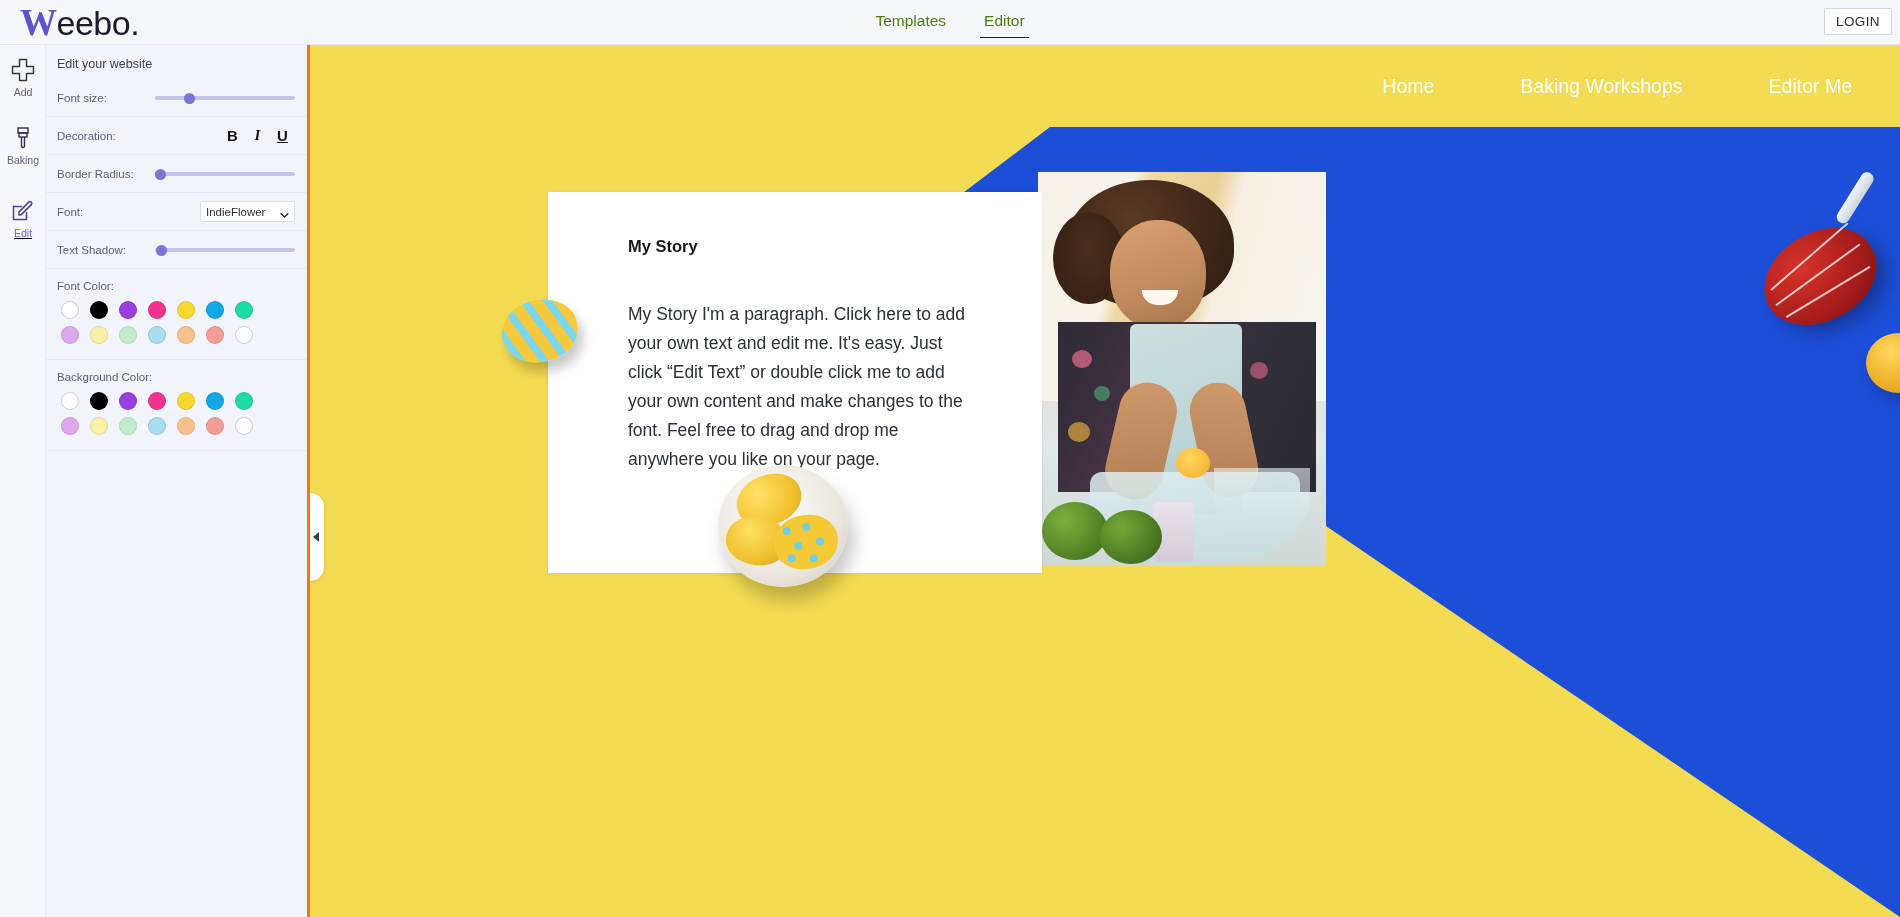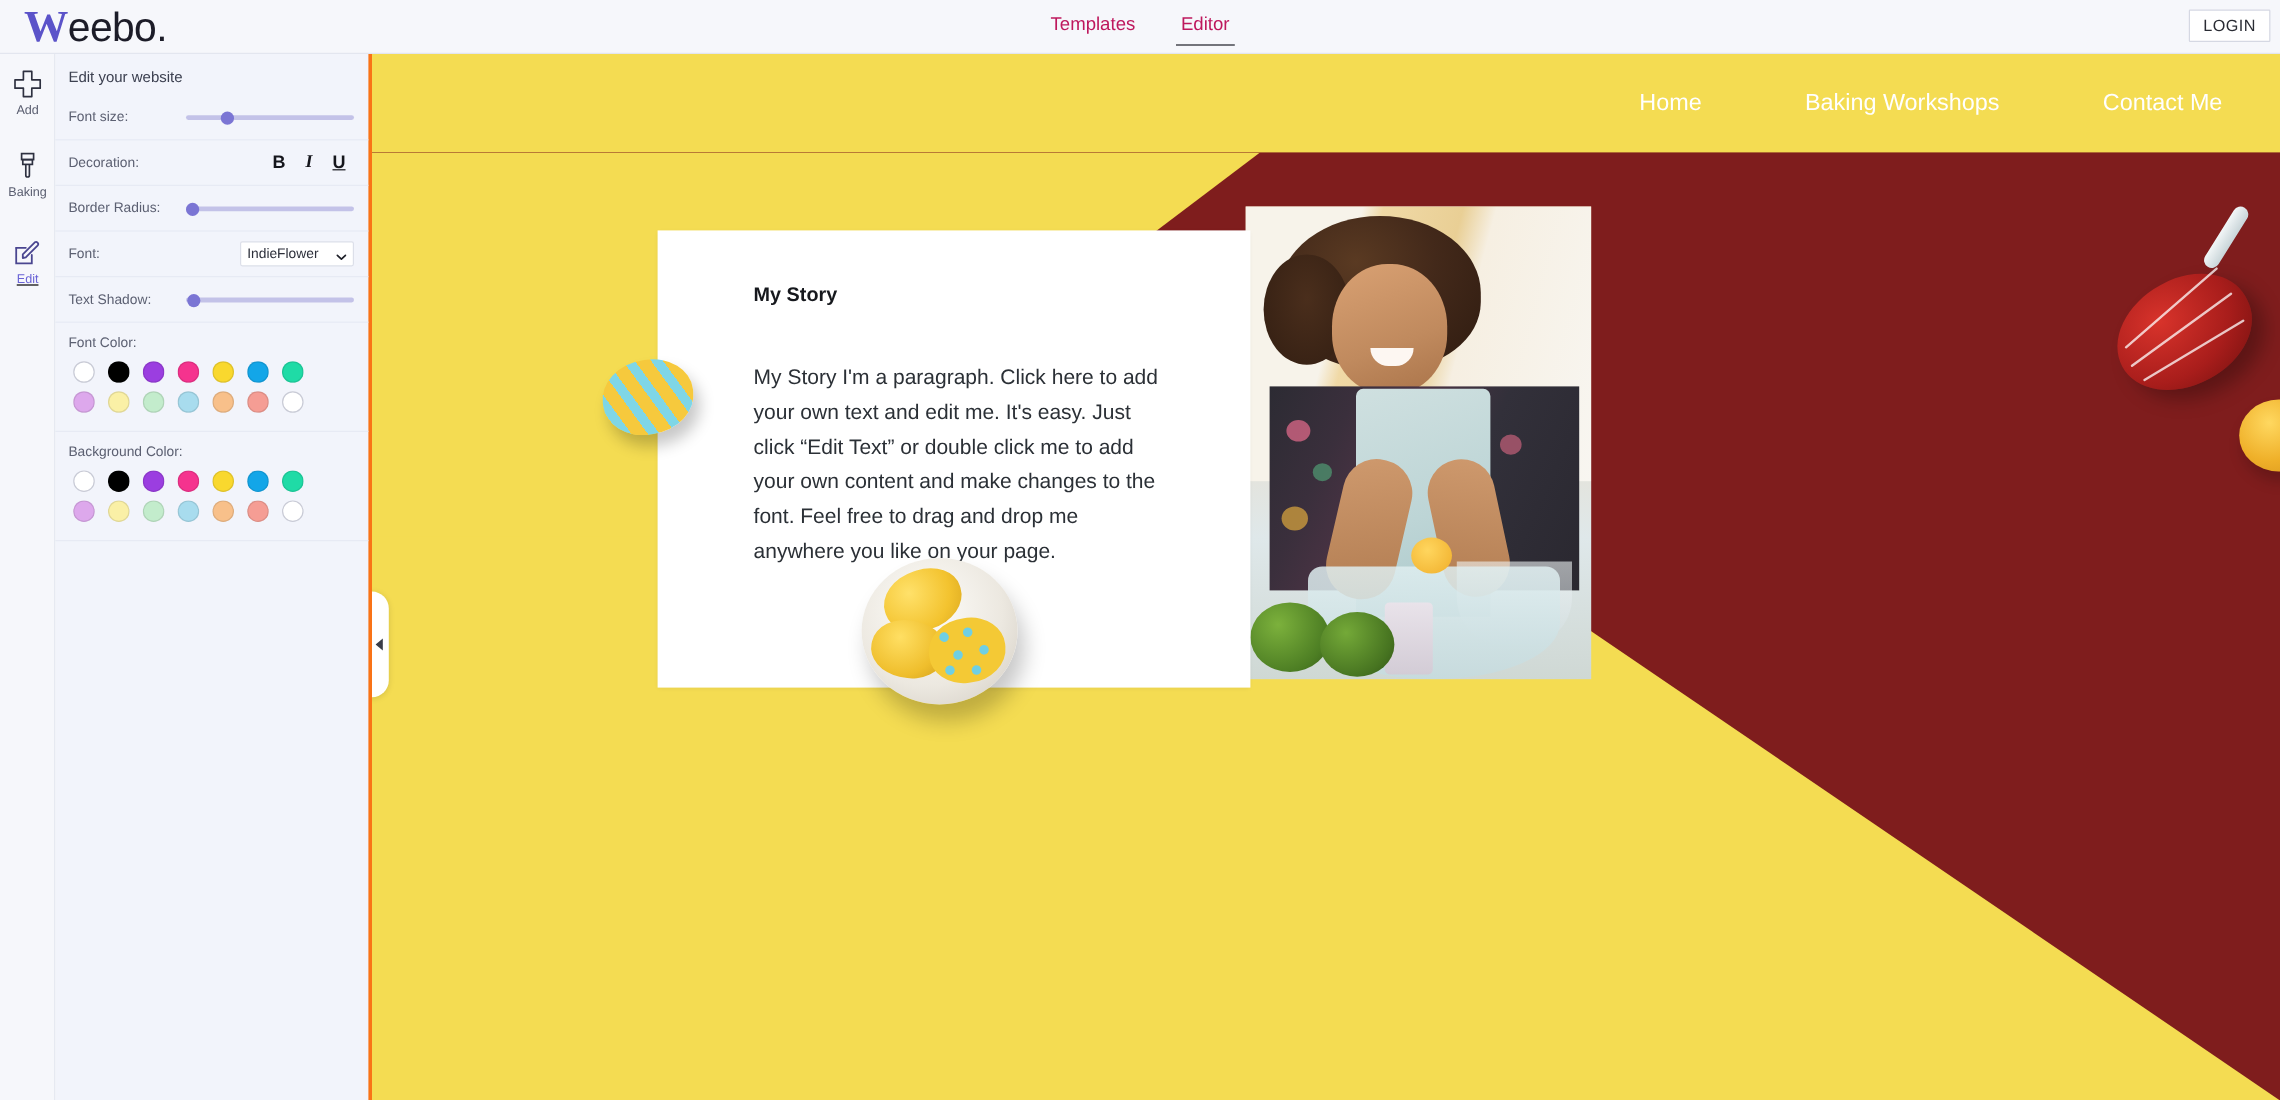--- a/index.html
+++ b/index.html
@@ -28,21 +28,21 @@
   .brand .w {
     font-family: "Liberation Serif", serif;
     color: #5b53c9; font-weight: 700; font-style: normal;
     font-size: 37px;
   }
   .topnav {
     position: absolute; left: 0; top: 0; width: 1900px; height: 45px;
     display: flex; justify-content: center; align-items: center; gap: 30px;
   }
   .topnav-item {
-    font-size: 15.5px; color: #be185d; padding: 2px 4px 5px 4px;
+    font-size: 15.5px; color: #4d7c0f; padding: 2px 4px 5px 4px;
     cursor: pointer; position: relative; line-height: 18px;
   }
   .topnav-item.active::after {
     content: ""; position: absolute; left: 0; right: 0; bottom: -3px;
     height: 1.5px; background: #1d1f26;
   }
   .login-btn {
     position: absolute; right: 8px; top: 8px;
     border: 1px solid #d5d8e3; background: #ffffff;
     color: #2a2c34; font-size: 13.5px; letter-spacing: .4px;
@@ -137,21 +137,21 @@
     display: flex; align-items: center; justify-content: space-around;
     padding: 0 18px;
   }
   .action { text-align: center; cursor: pointer; }
   .action .alab { font-size: 11px; color: #4d5162; display: block; margin-top: 3px; }
 
   
   .canvas {
     position: absolute; left: 310px; top: 45px;
     width: 1590px; height: 872px;
-    background: #7f1d1d;
+    background: #1d4ed8;
     overflow: hidden;
   }
   .site-header {
     position: absolute; left: 0; top: 0; width: 1590px; height: 82px;
     background: #f4dc52; z-index: 8;
   }
   .logo-box {
     position: absolute; left: 28px; top: 9px;
     width: 230px; height: 59px;
     border: 2px dashed #8f8f8f;
@@ -495,21 +495,21 @@
   <div class="site-header"></div>
 
   <div class="logo-box">
     <span class="logo-text">Website logo.</span>
       <span class="caret"></span>
   </div>
 
   <div class="site-nav">
     <a>Home</a>
     <a>Baking Workshops</a>
-    <a>Contact Me</a>
+    <a>Editor Me</a>
   </div>
 
   <div class="photo">
     <div class="ph-wall"></div>
     <div class="ph-hair"></div>
     <div class="ph-hair2"></div>
     <div class="ph-face"></div>
     <div class="ph-smile"></div>
     <div class="ph-body"></div>
     <div class="ph-flower1"></div>

